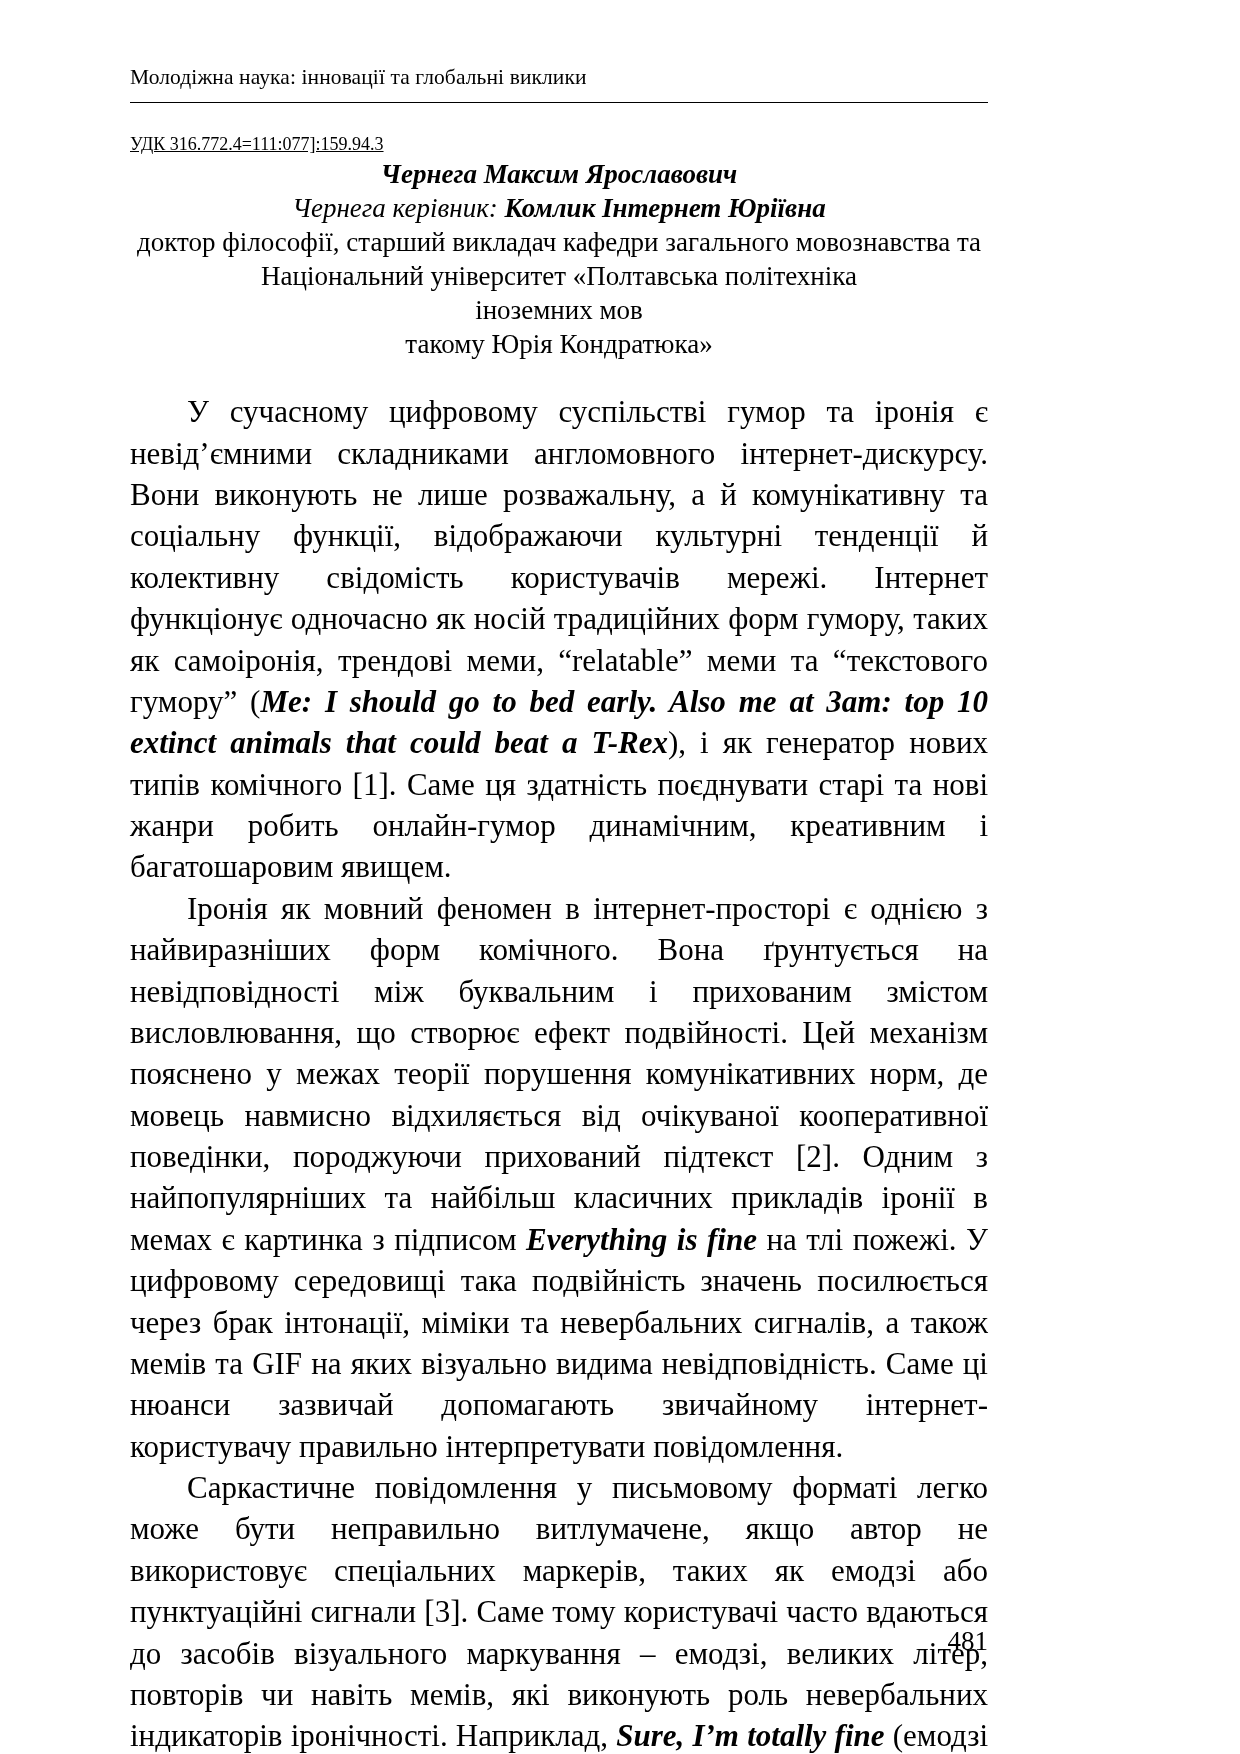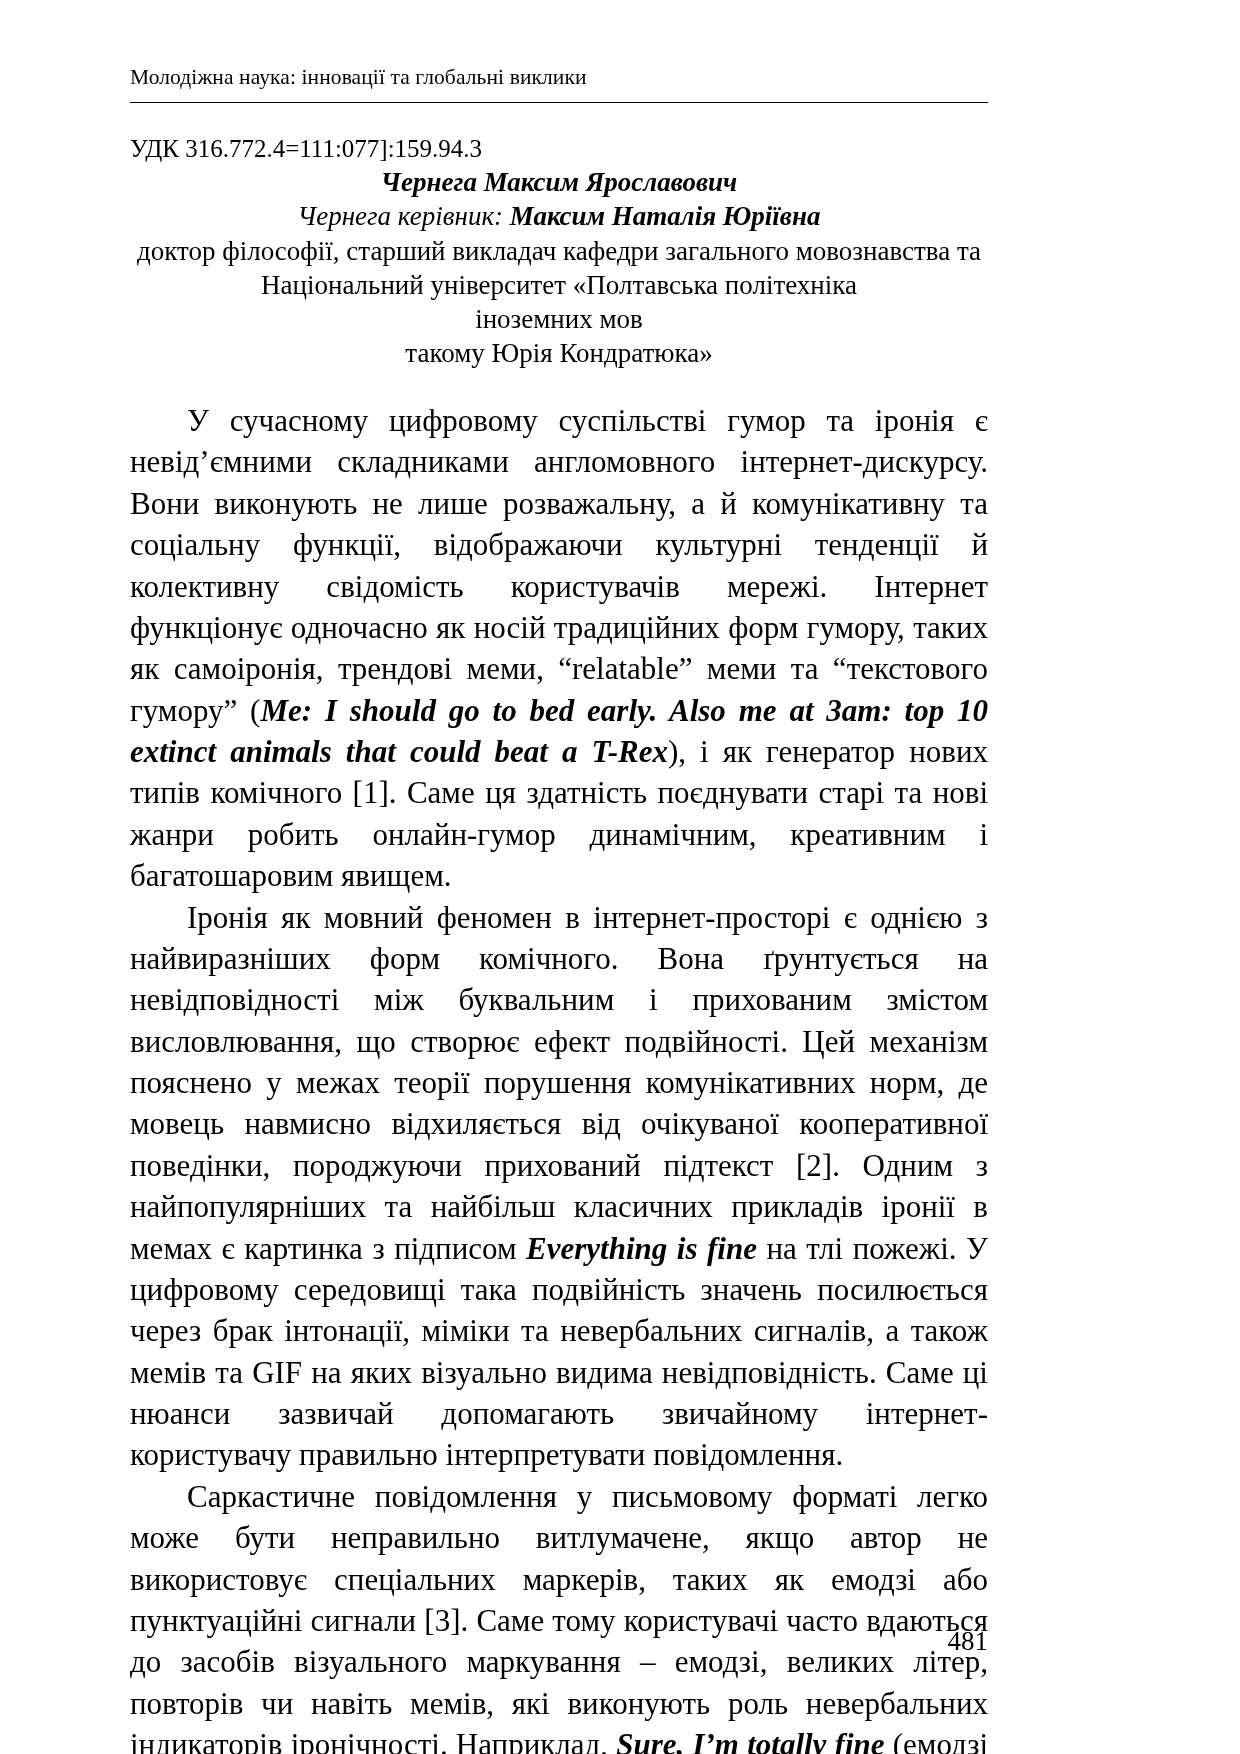--- a/index.html
+++ b/index.html
@@ -42,24 +42,25 @@
 
   
   .content {
     position: absolute;
     top: 128px;
     left: 130px;
     width: 858px;
   }
 
   .udc {
-    font-size: 25px;
+    font-size: 18px;
     line-height: 1.25;
     text-align: left;
     margin: 0 0 1px 0;
+    text-decoration: underline;
   }
 
   .center-block {
     text-align: center;
     font-size: 27px;
     line-height: 1.265;
   }
   .center-block .ln {
     display: block;
     white-space: nowrap;
@@ -129,21 +130,21 @@
 
   <div class="running-header">Молодіжна наука: інновації та глобальні виклики</div>
   <div class="header-rule"></div>
 
   <div class="content">
 
     <div class="udc">УДК 316.772.4=111:077]:159.94.3</div>
 
     <div class="center-block">
       <span class="ln author-name">Чернега Максим Ярославович</span>
-      <span class="ln"><span class="supervisor-label">Чернега керівник:</span> <span class="supervisor-name">Максим Наталія Юріївна</span></span>
+      <span class="ln"><span class="supervisor-label">Чернега керівник:</span> <span class="supervisor-name">Комлик Інтернет Юріївна</span></span>
       <span class="ln">доктор філософії, старший викладач кафедри загального мовознавства та</span>
       <span class="ln">Національний університет «Полтавська політехніка</span>
       <span class="ln">іноземних мов</span>
       <span class="ln">такому Юрія Кондратюка»</span>
     </div>
 
 
     <div class="body-text">
 
       <p><span>У сучасному цифровому суспільстві гумор та іронія є невід’ємними складниками англомовного інтернет-дискурсу. Вони виконують не лише розважальну, а й комунікативну та соціальну функції, відображаючи культурні тенденції й колективну свідомість користувачів мережі. Інтернет функціонує одночасно як носій традиційних форм гумору, таких як самоіронія, трендові меми, “relatable” меми та “текстового гумору” (</span><span class="bi">Me: I should go to bed early. Also me at 3am: top 10 extinct animals that could beat a T-Rex</span><span>), і як генератор нових типів комічного [1]. Саме ця здатність поєднувати старі та нові жанри робить онлайн-гумор динамічним, креативним і багатошаровим явищем.</span></p>

